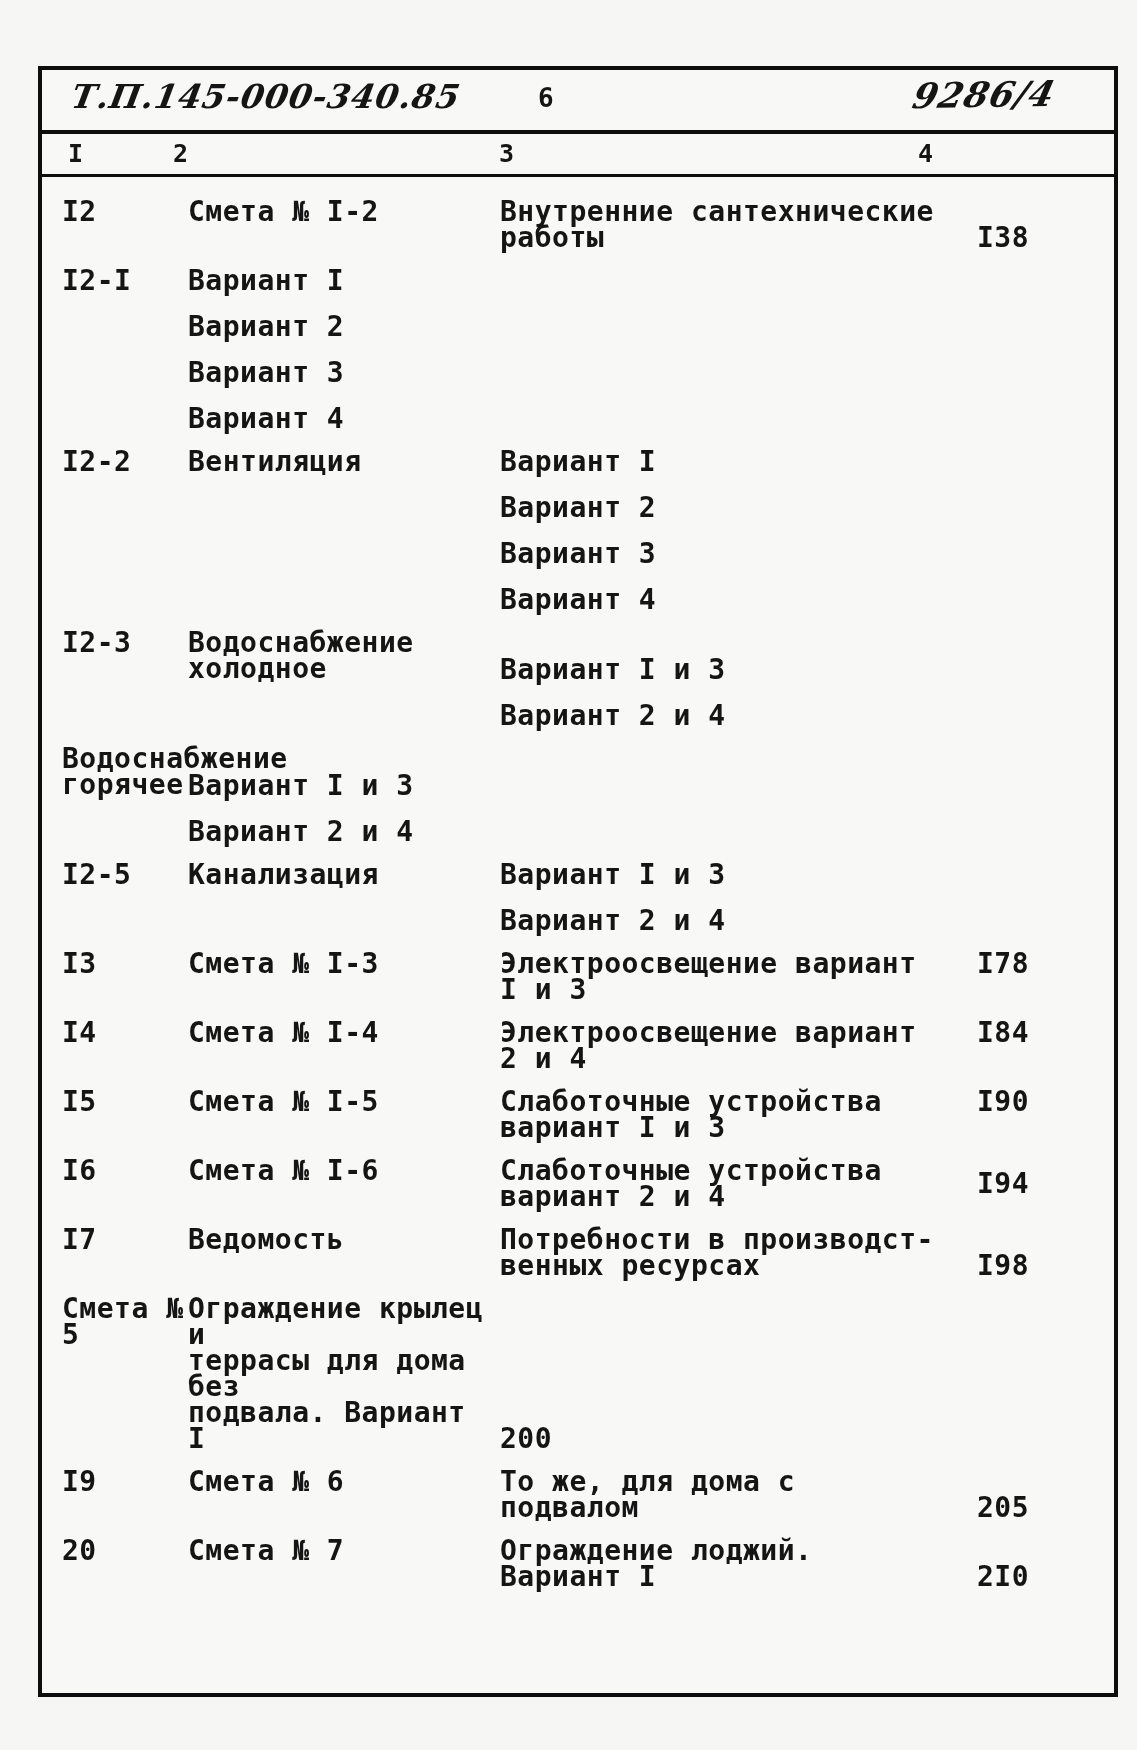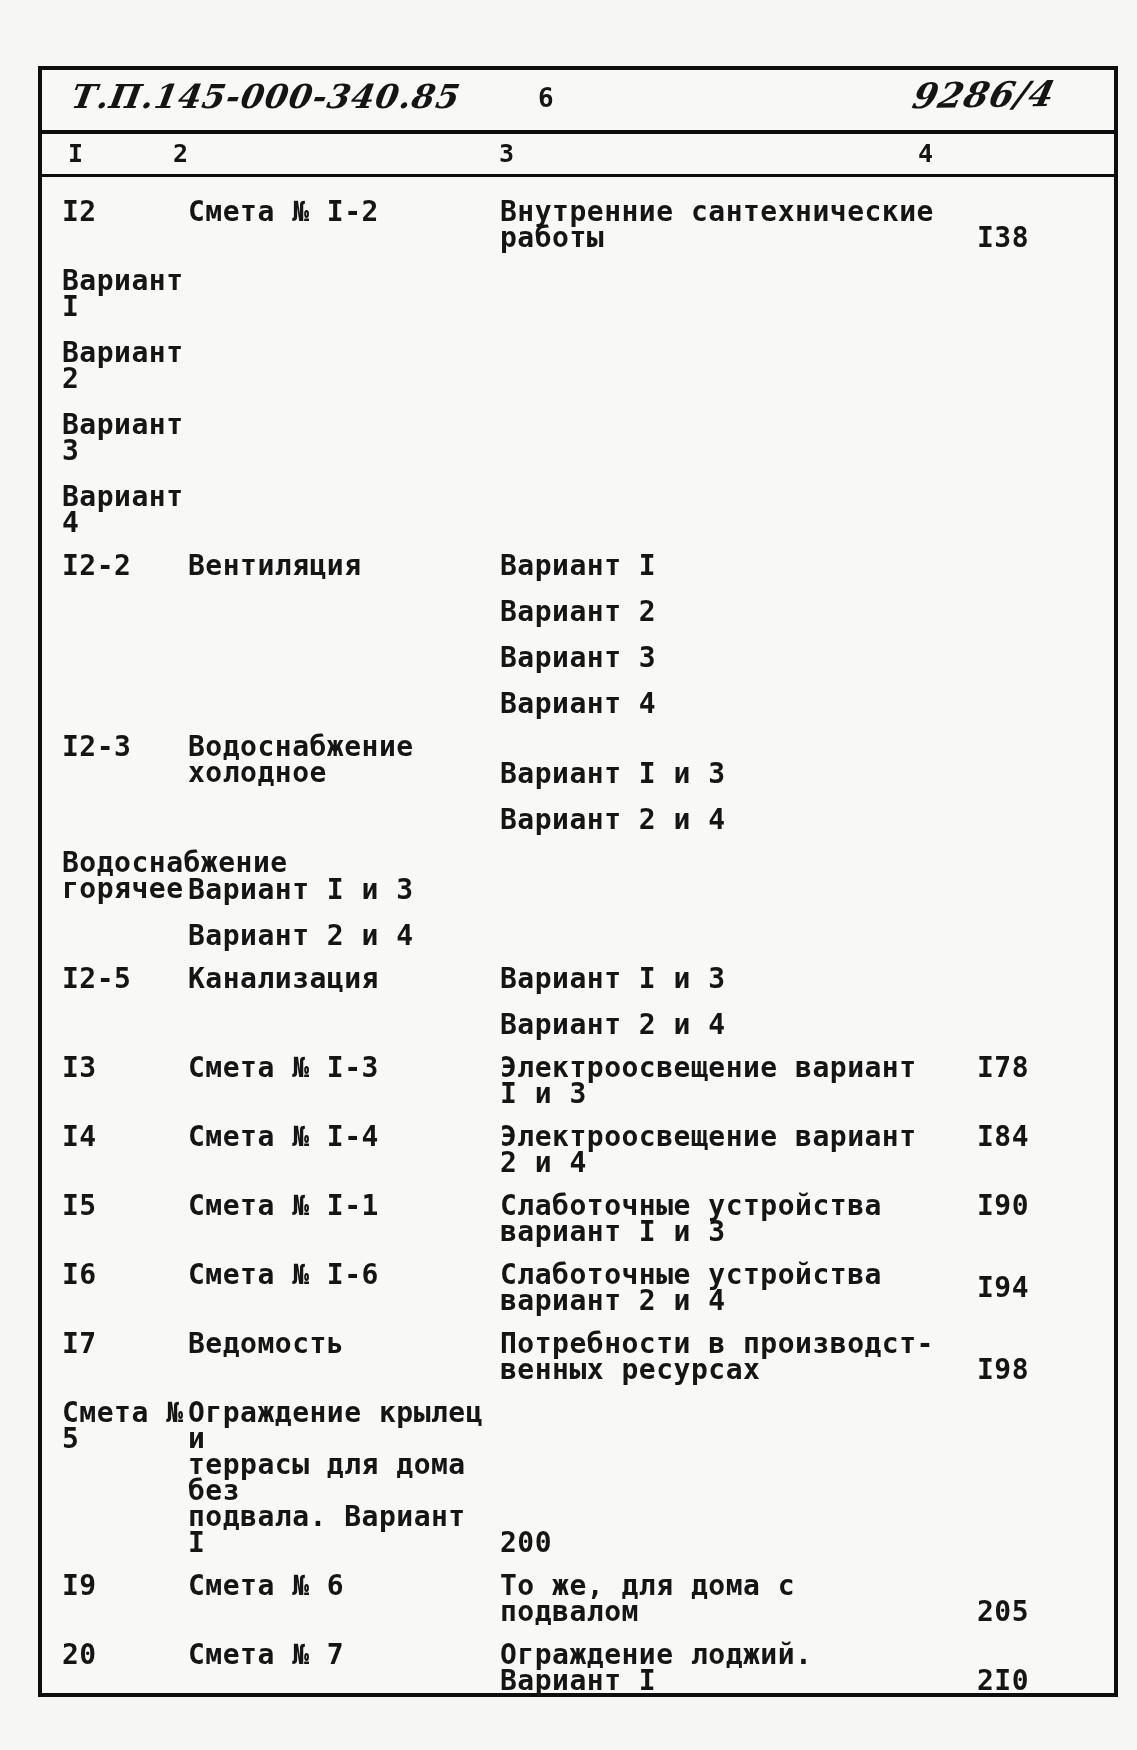--- a/index.html
+++ b/index.html
@@ -82,20 +82,21 @@
       <div class="row pa-bottom">
         <div class="cell-id">I2</div>
         <div class="cell-name">Смета № I-2</div>
         <div class="cell-desc">
           <p>Внутренние сантехнические
 работы</p>
         </div>
         <div class="cell-page">I38</div>
       </div>
       <div class="row">
+        <div class="cell-id">I2-I</div>
         <div class="cell-desc">
           <p>Вариант I</p>
           <p>Вариант 2</p>
           <p>Вариант 3</p>
           <p>Вариант 4</p>
         </div>
         <div class="cell-page"></div>
       </div>
       <div class="row">
         <div class="cell-id">I2-2</div>
@@ -149,21 +150,21 @@
         <div class="cell-id">I4</div>
         <div class="cell-name">Смета № I-4</div>
         <div class="cell-desc">
           <p>Электроосвещение вариант
 2 и 4</p>
         </div>
         <div class="cell-page">I84</div>
       </div>
       <div class="row pa-top">
         <div class="cell-id">I5</div>
-        <div class="cell-name">Смета № I-1</div>
+        <div class="cell-name">Смета № I-5</div>
         <div class="cell-desc">
           <p>Слаботочные устройства
 вариант I и 3</p>
         </div>
         <div class="cell-page">I90</div>
       </div>
       <div class="row pa-center">
         <div class="cell-id">I6</div>
         <div class="cell-name">Смета № I-6</div>
         <div class="cell-desc">

